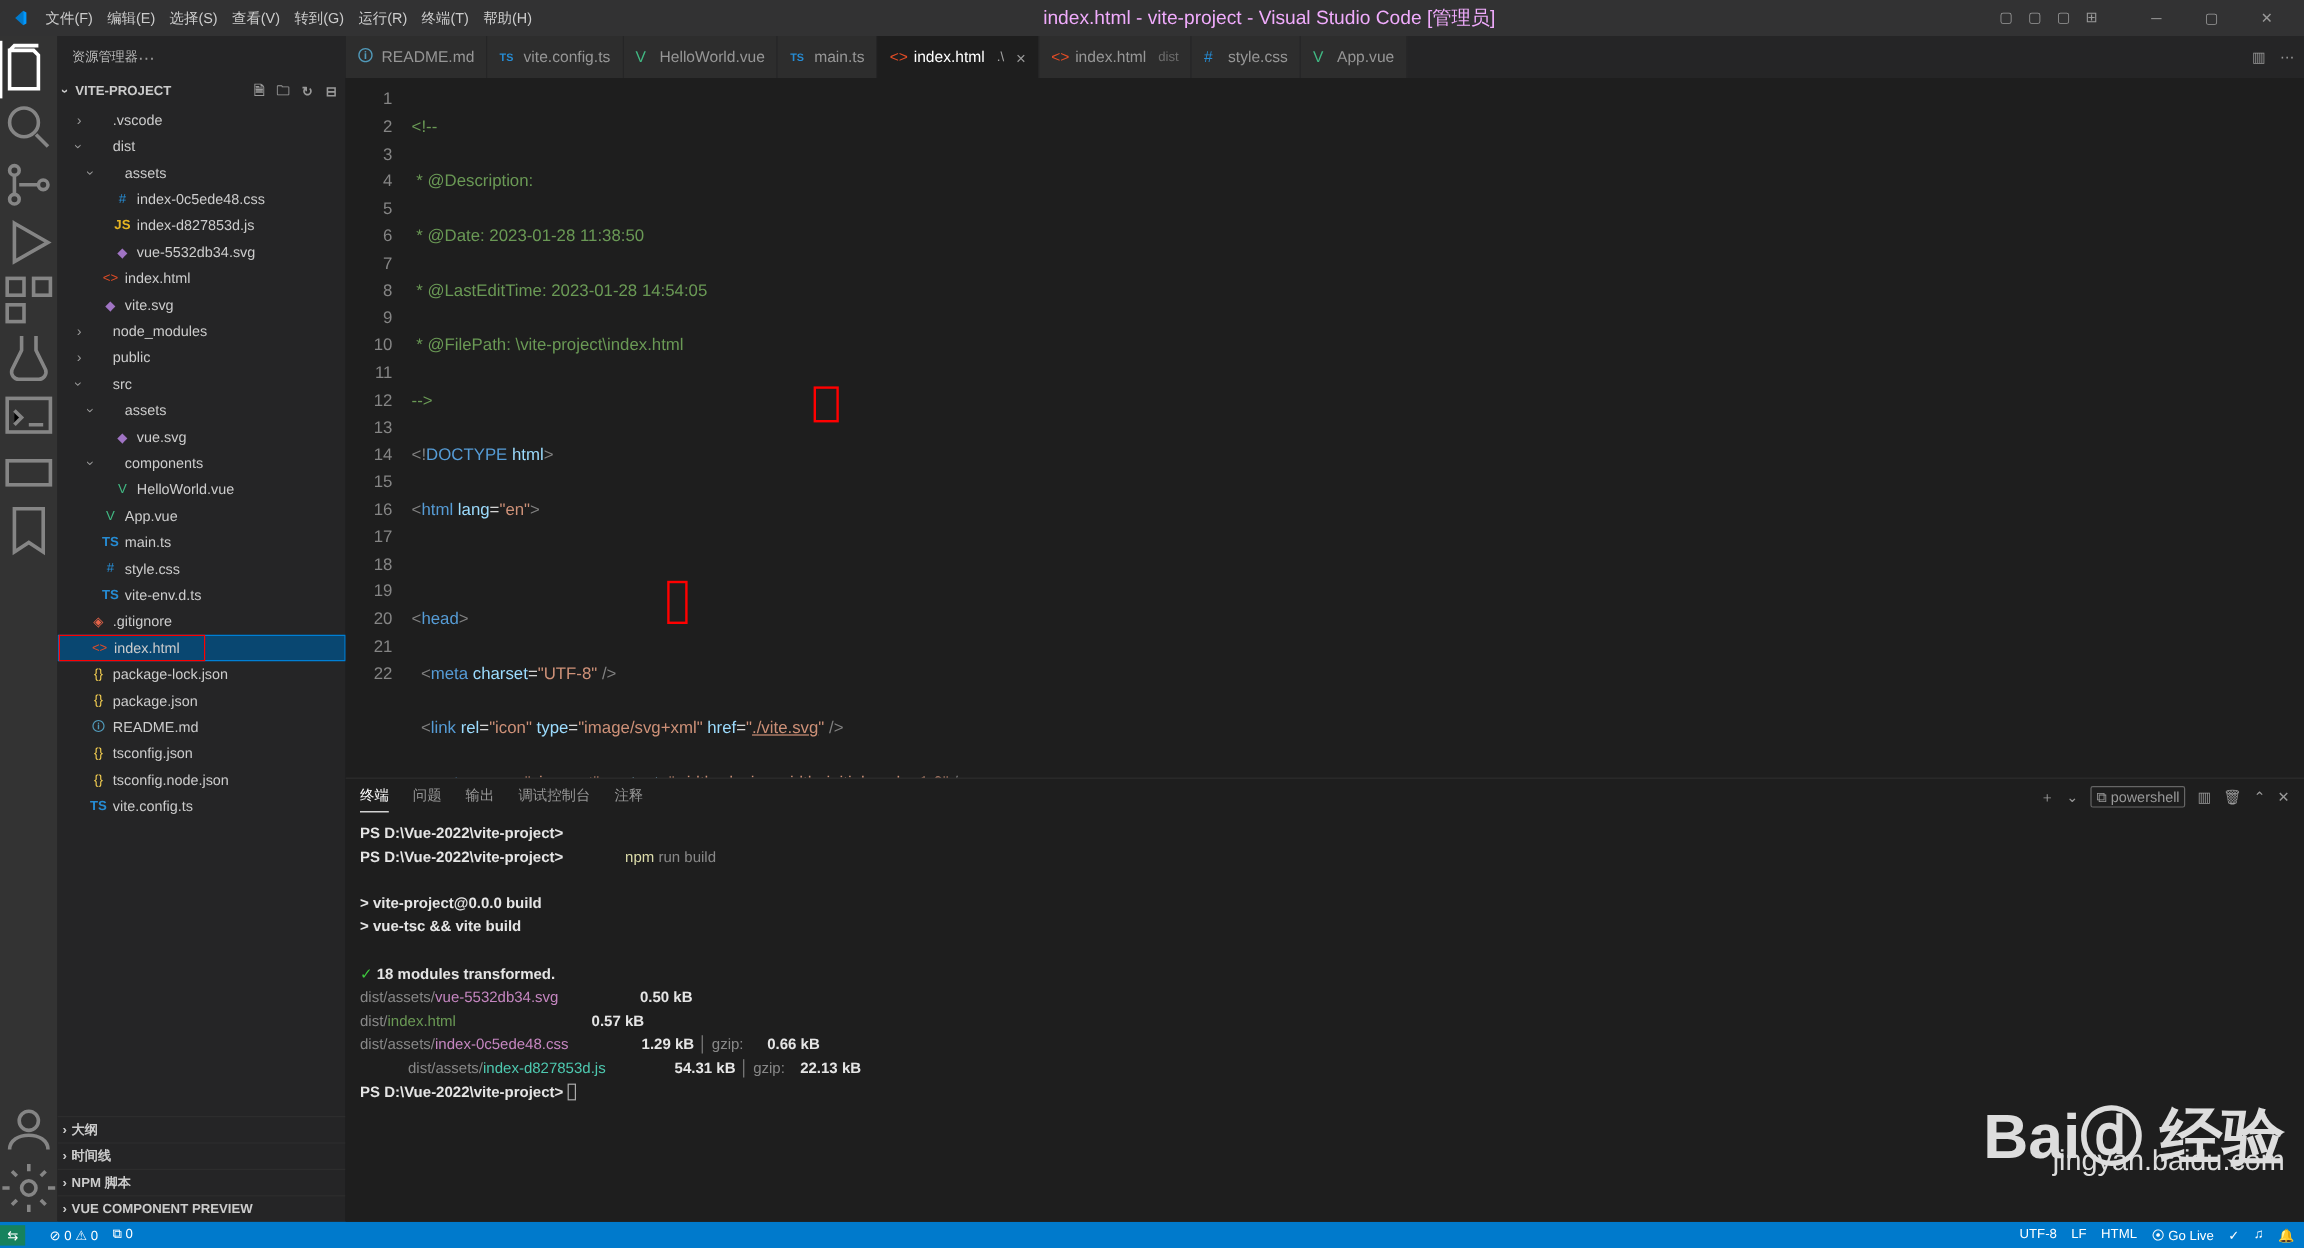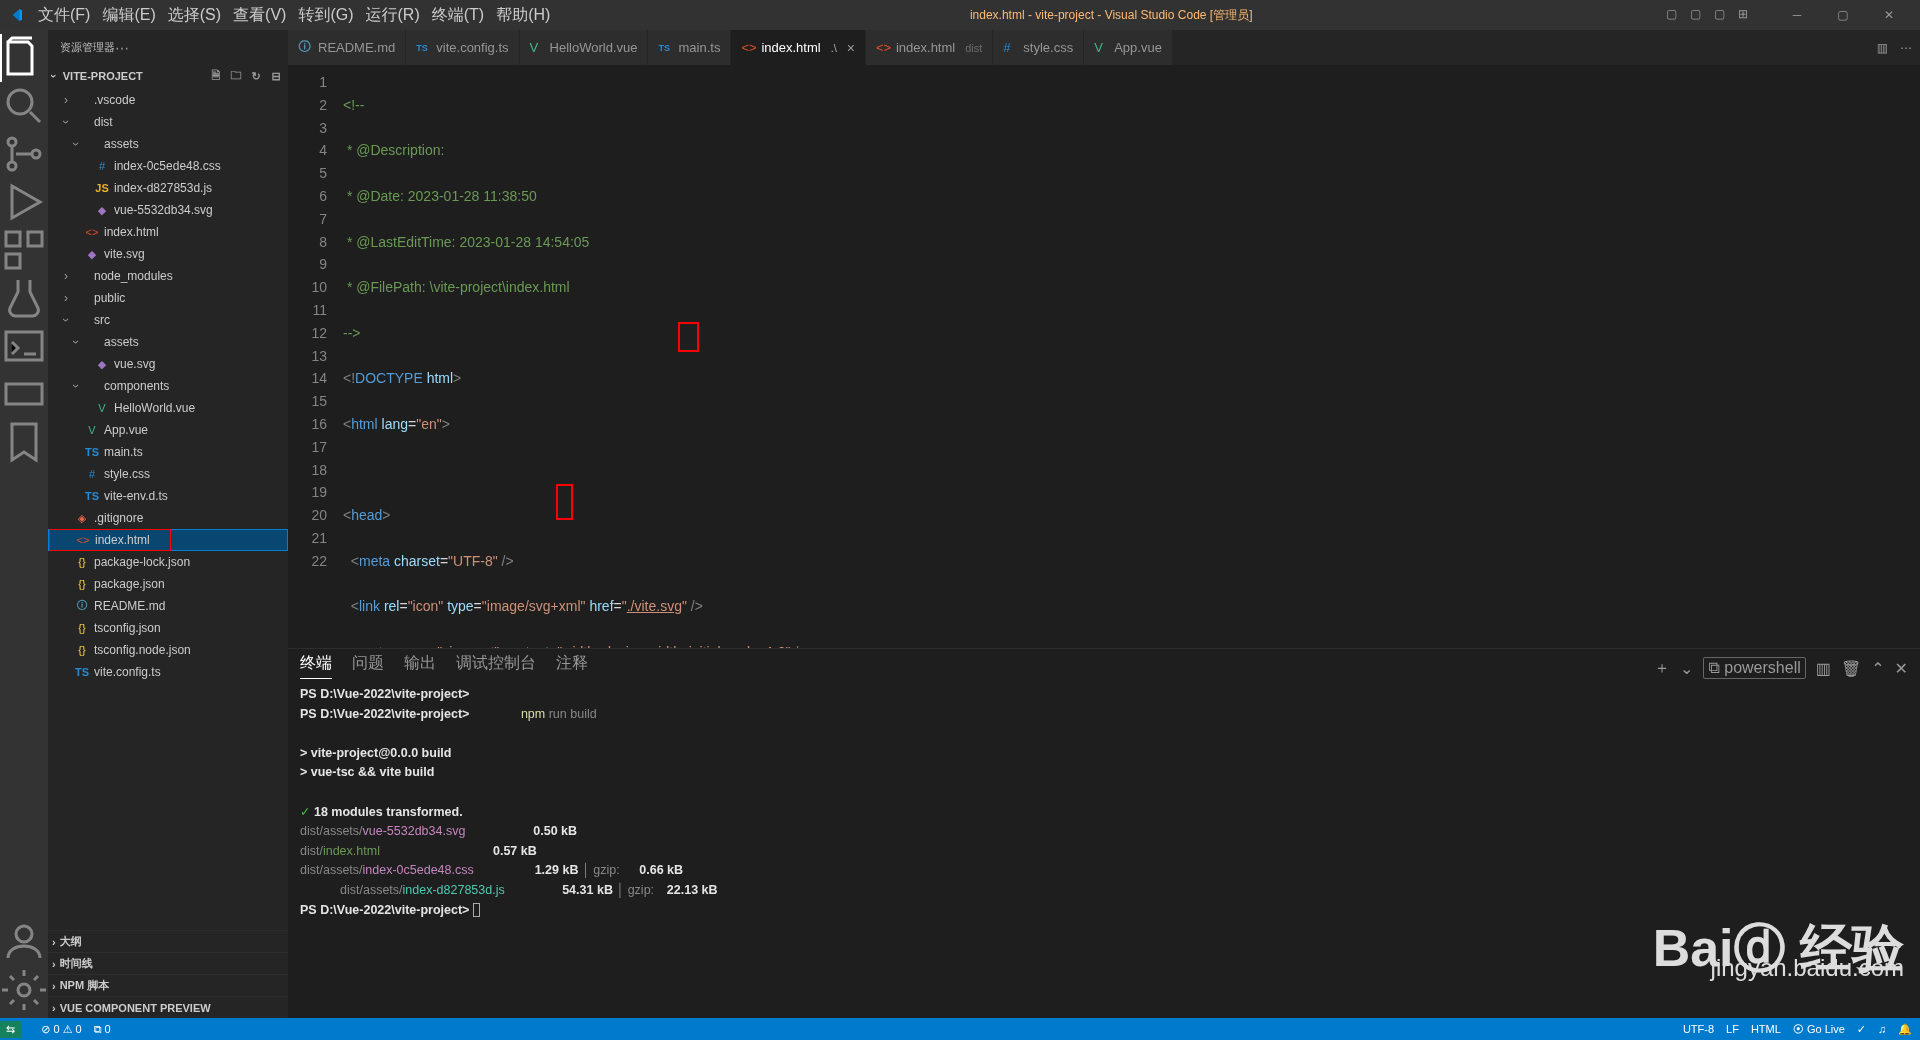--- a/index.html
+++ b/index.html
@@ -1,21 +1,21 @@
 <!DOCTYPE html>
 <html><head>
 <meta charset="utf-8">
 <style>
 * { margin: 0; padding: 0; box-sizing: border-box; font-family: "Segoe UI", "Microsoft YaHei", sans-serif; }
 body { background: #1e1e1e; color: #cccccc; font-size: 12px; overflow: hidden; height: 1040px; width: 1920px; }
 .titlebar { height: 30px; background: #323233; display: flex; align-items: center; padding: 0 8px; justify-content: space-between; }
 .titlebar-left { display: flex; align-items: center; gap: 4px; }
 .titlebar-left .logo { width: 16px; height: 16px; margin-right: 4px; }
-.menu-item { padding: 4px 6px; color: #cccccc; cursor: pointer; font-size: 16px; }
-.titlebar-center { color: #fdba74; font-size: 12px; }
+.menu-item { padding: 4px 6px; color: #cccccc; cursor: pointer; font-size: 12px; }
+.titlebar-center { color: #f0abfc; font-size: 16px; }
 .titlebar-right { display: flex; gap: 8px; align-items: center; }
 .titlebar-icon { width: 16px; height: 16px; color: #999; cursor: pointer; }
 .win-controls { display: flex; gap: 0; margin-left: 12px; }
 .win-btn { width: 46px; height: 30px; display: flex; align-items: center; justify-content: center; color: #999; cursor: pointer; }
 .main { display: flex; height: calc(100% - 30px - 22px); }
 .activitybar { width: 48px; background: #333333; display: flex; flex-direction: column; justify-content: space-between; padding: 4px 0; }
 .activitybar-top, .activitybar-bottom { display: flex; flex-direction: column; }
 .act-icon { width: 48px; height: 48px; display: flex; align-items: center; justify-content: center; color: #858585; cursor: pointer; position: relative; }
 .act-icon.active { color: #fff; }
 .act-icon.active::before { content: ""; position: absolute; left: 0; top: 0; bottom: 0; width: 2px; background: #fff; }
@@ -56,21 +56,21 @@
 .gutter { width: 55px; text-align: right; padding-right: 16px; color: #858585; font-family: Consolas, monospace; font-size: 14px; line-height: 22.8px; padding-top: 6px; }
 .code { flex: 1; font-family: Consolas, monospace; font-size: 14px; line-height: 22.8px; padding-top: 6px; white-space: pre; color: #d4d4d4; position: relative; }
 .code .line { height: 22.8px; }
 .c-comment { color: #6a9955; }
 .c-tag { color: #569cd6; }
 .c-attr { color: #9cdcfe; }
 .c-string { color: #ce9178; }
 .c-bracket { color: #808080; }
 .redbox { position: absolute; border: 2px solid #f00; pointer-events: none; }
 .panel { height: 370px; background: #1e1e1e; border-top: 1px solid #2d2d2d; display: flex; flex-direction: column; }
-.panel-tabs { height: 30px; display: flex; align-items: flex-end; padding: 0 12px; justify-content: space-between; font-size: 16px; }
+.panel-tabs { height: 30px; display: flex; align-items: center; padding: 0 12px; justify-content: space-between; font-size: 12px; }
 .panel-tabs-left { display: flex; gap: 20px; }
 .panel-tab { color: #969696; cursor: pointer; padding: 4px 0; }
 .panel-tab.active { color: #fff; border-bottom: 1px solid #fff; }
 .panel-tabs-right { display: flex; gap: 10px; align-items: center; color: #999; }
 .panel-body { flex: 1; padding: 6px 12px; font-family: Consolas, monospace; font-size: 12.5px; line-height: 19.6px; overflow: auto; position: relative; }
 .panel-body .highlight-line { background: #264f78; margin-left: -12px; margin-right: -12px; padding-left: 12px; }
 .t-white { color: #e5e5e5; font-weight: bold; }
 .t-cyan { color: #4ec9b0; }
 .t-yellow { color: #dcdcaa; padding-left: 48px; }
 .t-gray { color: #888; }

